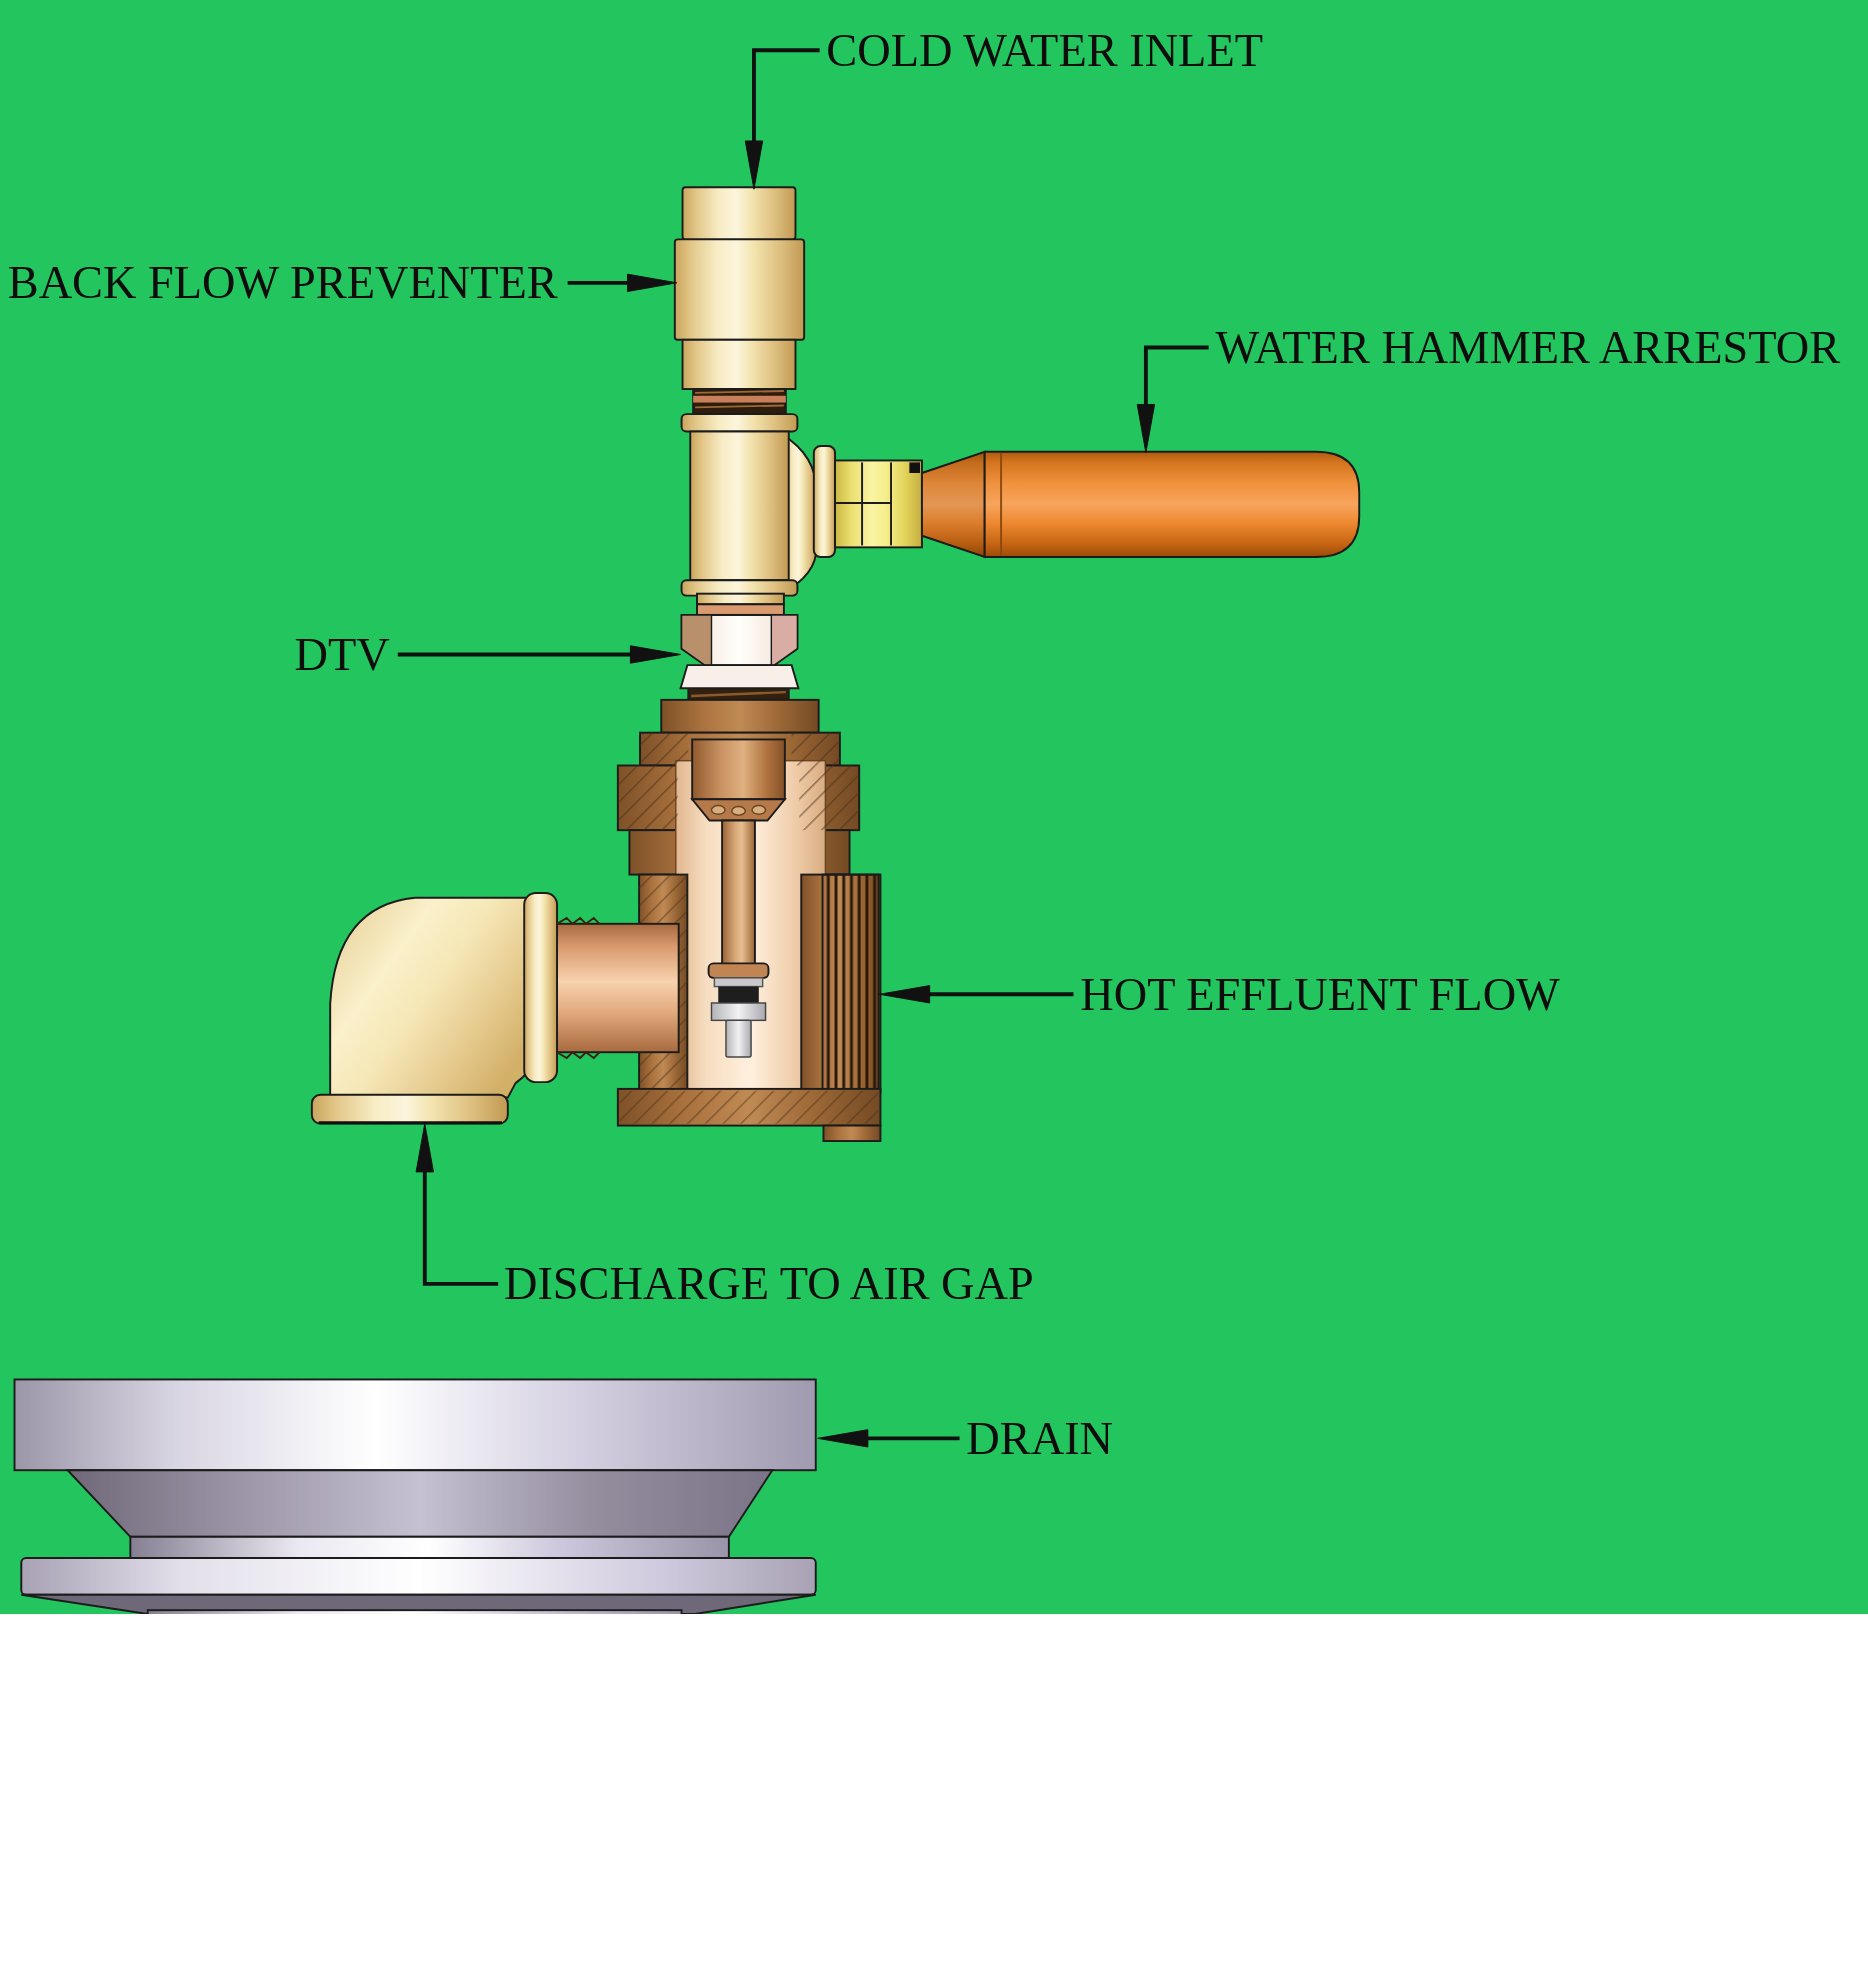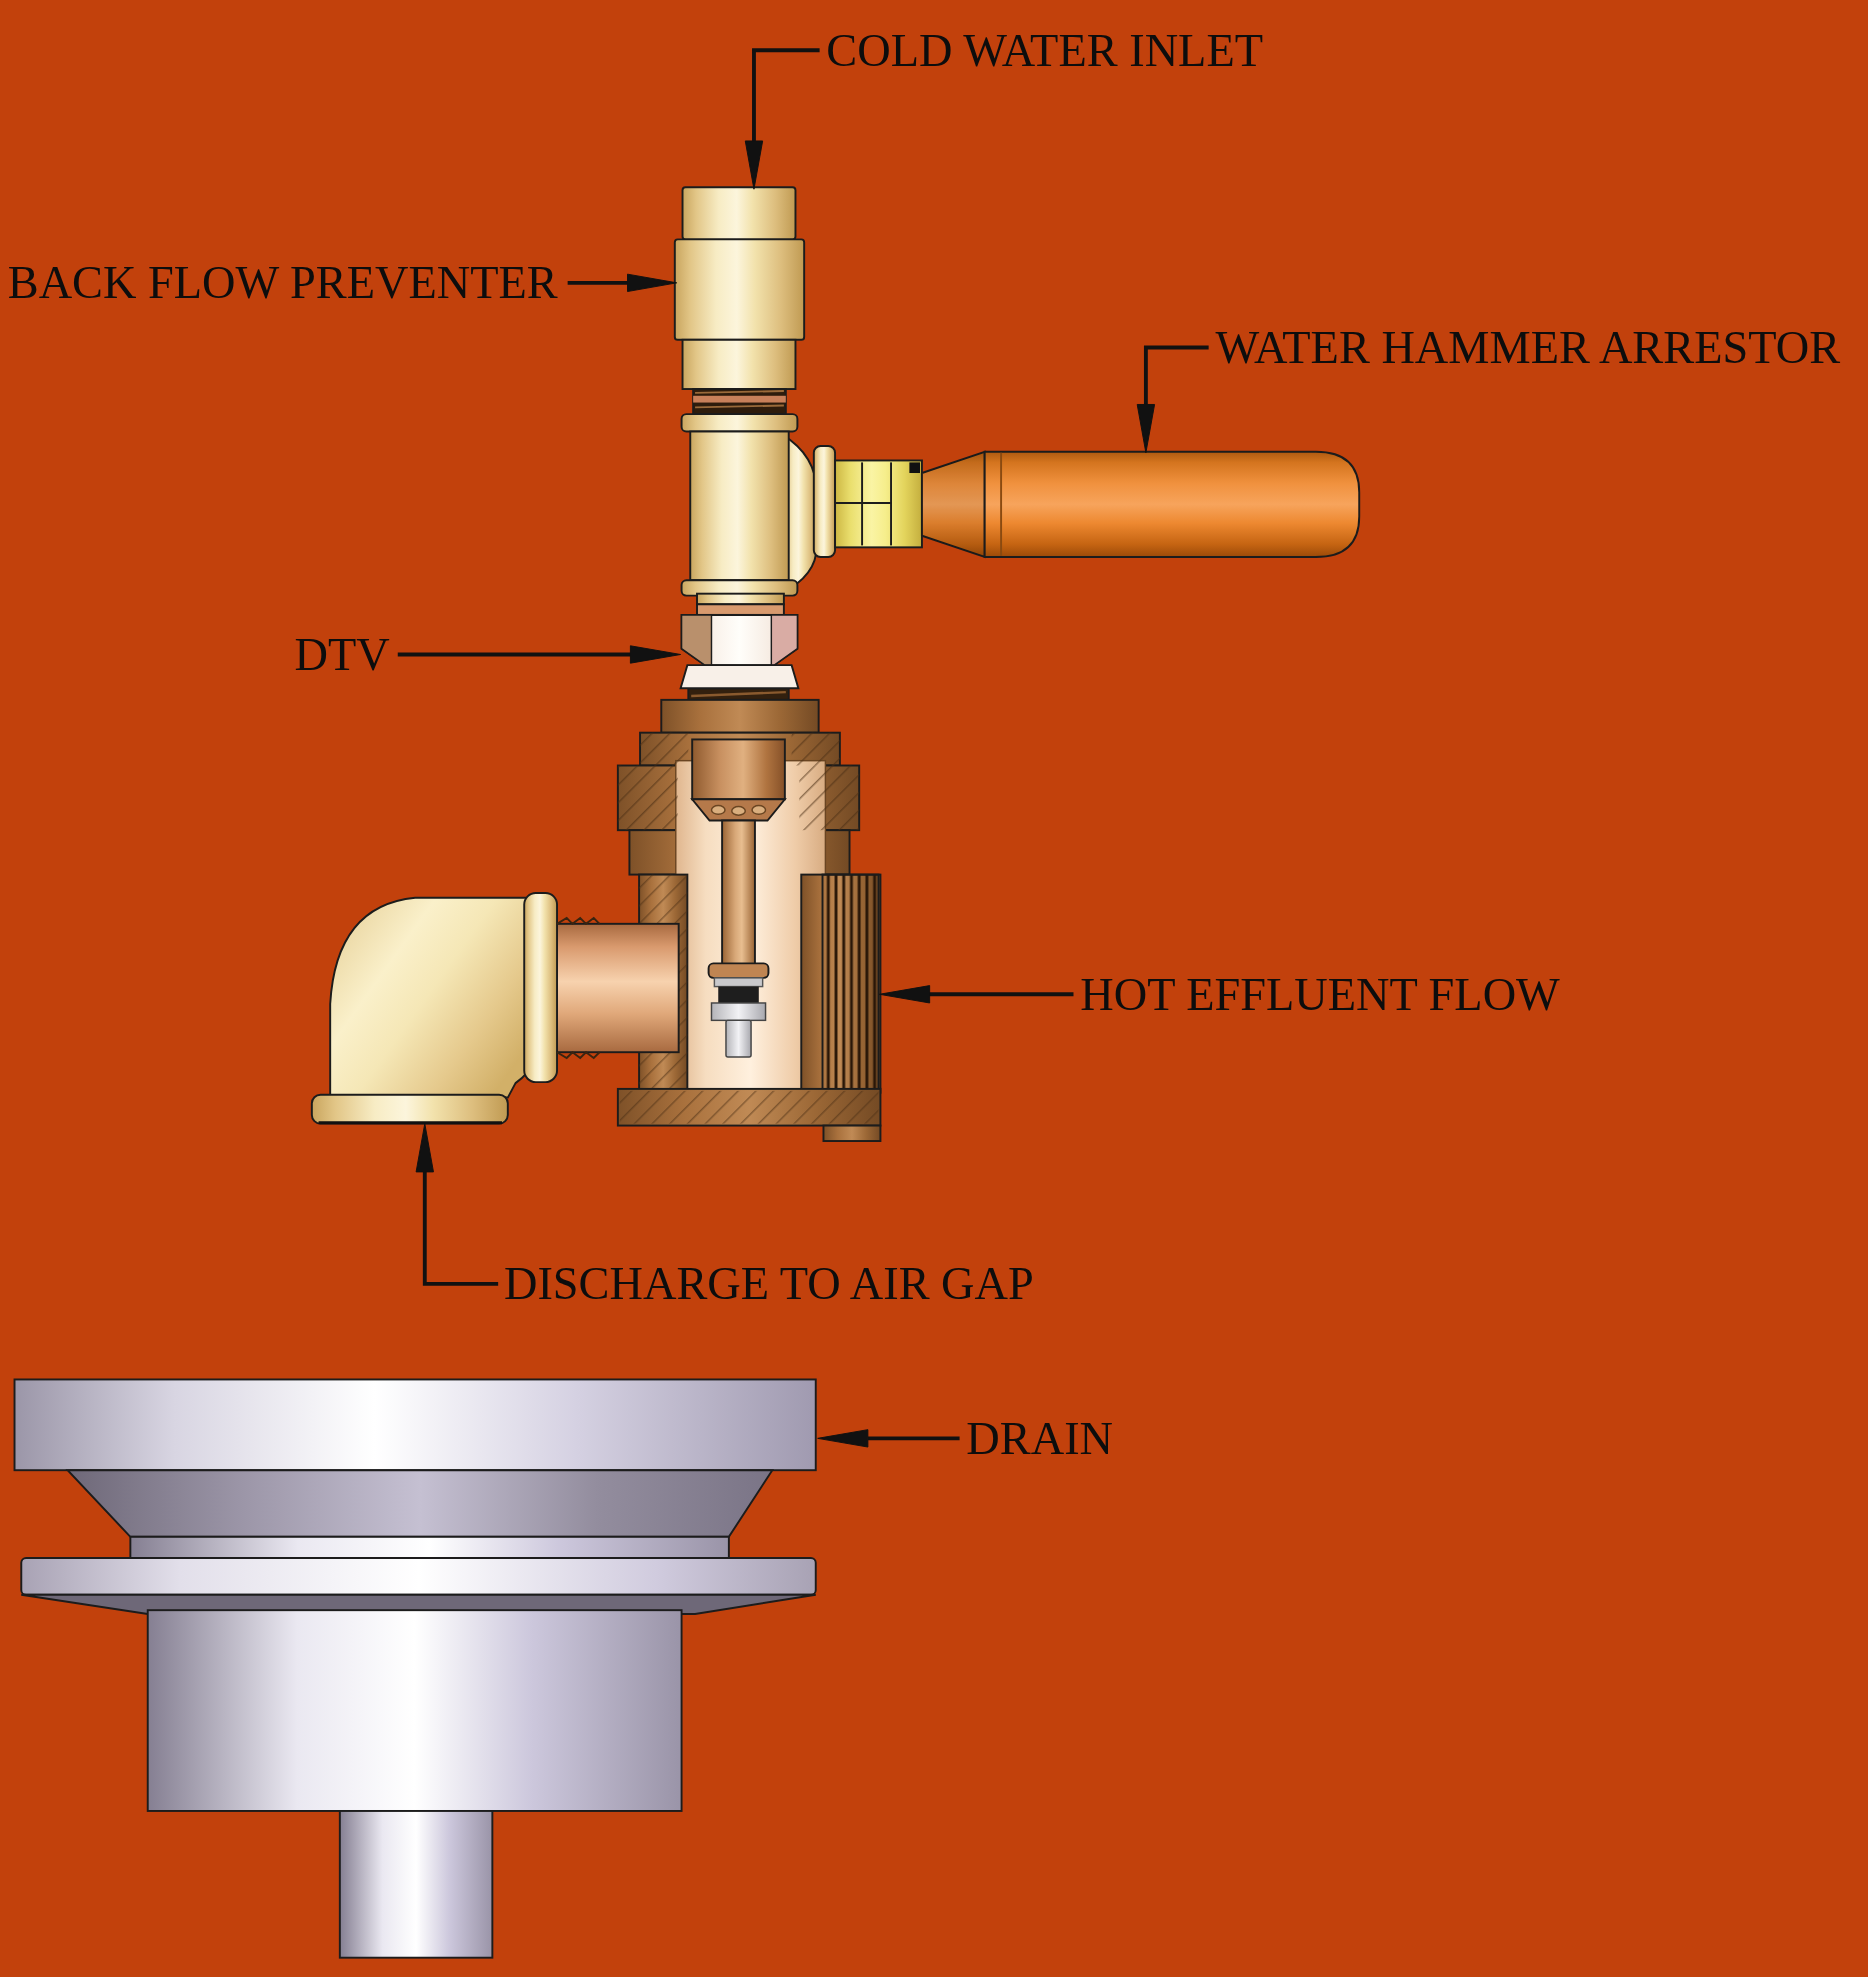--- a/index.html
+++ b/index.html
@@ -1,16 +1,16 @@
 <!DOCTYPE html>
 <html><head>
 <meta charset="utf-8">
 <style>
   html,body{margin:0;padding:0;background:#fff;}
-  .canvas{position:relative;width:1868px;height:1977px;background:#c2410c;overflow:hidden;
+  .canvas{position:relative;width:1868px;height:1614px;background:#22c55e;overflow:hidden;
           font-family:"Liberation Serif", serif;}
   svg{position:absolute;left:0;top:0;}
   .lbl{font-family:"Liberation Serif", serif;font-size:48px;fill:#0d0d0d;}
   .edge{stroke:#1c1c1c;stroke-width:2;}
   .leader{stroke:#111111;stroke-width:4;fill:none;stroke-linejoin:miter;stroke-linecap:butt;}
   .ah{fill:#111111;stroke:#111111;stroke-width:1;}
 </style>
 </head>
 <body>
 

